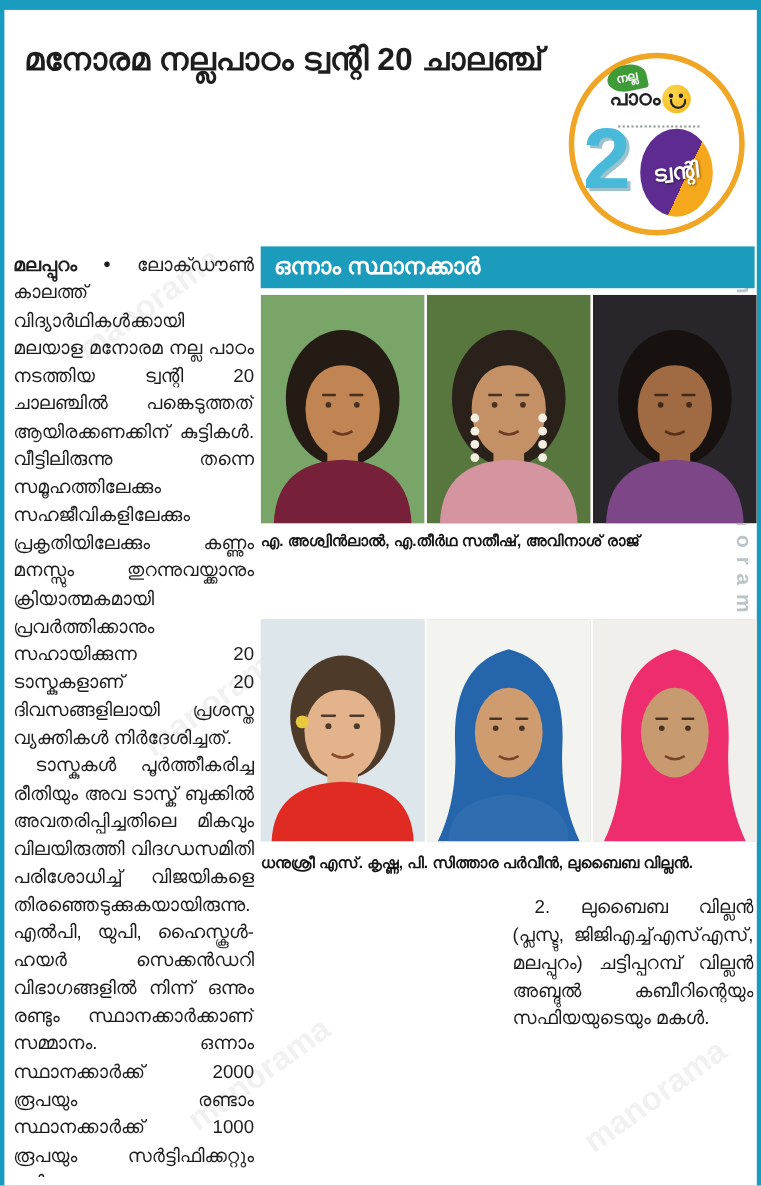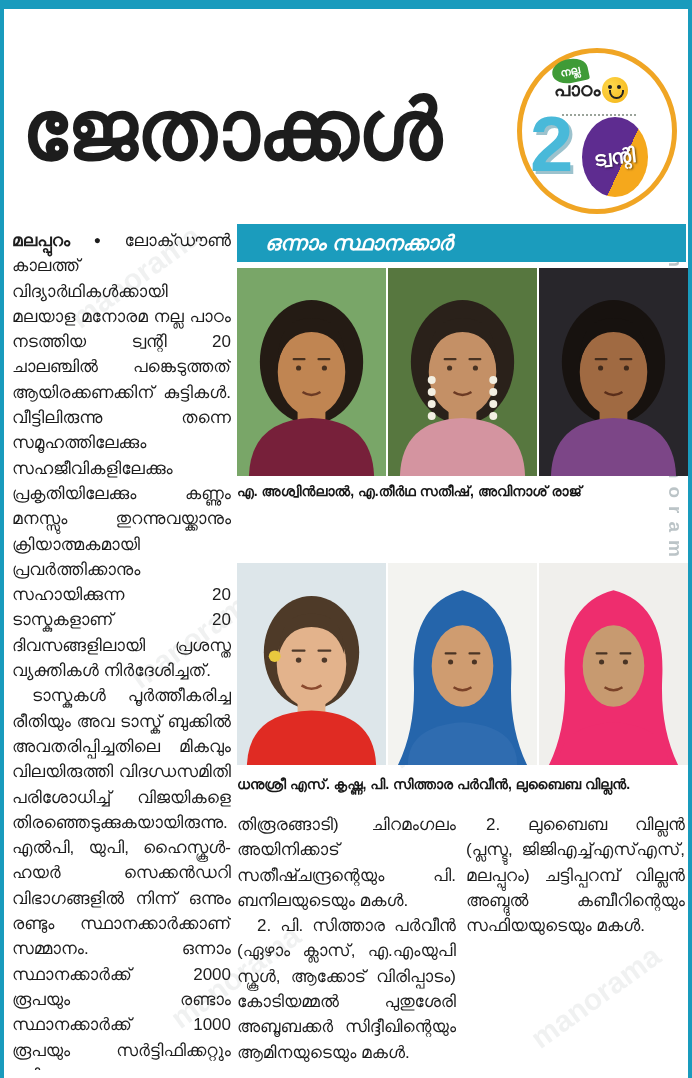--- a/index.html
+++ b/index.html
@@ -35,22 +35,22 @@
         border-bottom:2px dotted #9aa39a;}
   .logo .big2{position:absolute;left:8px;top:52px;font-size:78px;font-weight:bold;line-height:1;
         color:var(--logo-teal);text-shadow:3px 3px 0 rgba(35,120,145,.45);}
   .logo .zero{position:absolute;left:60px;top:64px;width:66px;height:80px;border-radius:50%;
         background:linear-gradient(115deg,var(--logo-purple) 60%,var(--logo-orange) 60%);
         display:flex;align-items:center;justify-content:center;}
   .logo .twenty-label{color:#fff;font-size:20px;font-weight:bold;transform:rotate(-6deg);
         text-shadow:1px 1px 2px rgba(0,0,0,.5);white-space:nowrap;}
   
   .bar{position:absolute;left:237px;width:449px;height:38px;background:var(--bar);
-       color:#fff;font-size:21px;font-weight:bold;line-height:38px;padding-left:28px;
-       box-sizing:border-box;overflow:hidden;font-style:italic;}
+       color:#fff;font-size:21px;font-weight:bold;line-height:38px;padding-left:12px;
+       box-sizing:border-box;overflow:hidden;}
   #bar-first{top:224px;} #bar-second{top:520px;}
   .photo-row{position:absolute;left:237px;width:451px;display:flex;gap:2px;background:#fff;}
   #row-first{top:268px;height:208px;} #row-second{top:563px;height:202px;}
   .photo{flex:1;position:relative;overflow:hidden;background:#ddd;}
   .photo svg{display:block;width:100%;height:100%;}
   .caption{position:absolute;left:237px;width:451px;font-size:14px;font-weight:bold;color:#161616;
        line-height:1.2;overflow:hidden;}
   #caption-first{top:483px;height:30px;} #caption-second{top:776px;height:30px;}
   
   .col{position:absolute;width:219px;font-size:17px;line-height:25.3px;text-align:justify;overflow:hidden;}
@@ -78,21 +78,21 @@
 
   <span class="wm" style="left:60px;top:260px;">manorama</span>
   <span class="wm" style="left:300px;top:360px;">manorama</span>
   <span class="wm" style="left:540px;top:330px;">manorama</span>
   <span class="wm" style="left:120px;top:620px;">manorama</span>
   <span class="wm" style="left:380px;top:700px;">manorama</span>
   <span class="wm" style="left:160px;top:960px;">manorama</span>
   <span class="wm" style="left:520px;top:980px;">manorama</span>
   <span class="wm-right">manorama manorama</span>
 
-  <div class="big-title">ജേതാക്കൾ</div>
+  <div class="kicker">മനോരമ നല്ലപാഠം  ട്വന്റി 20 ചാലഞ്ച്</div>
 
   <div class="logo">
     <div class="leaf"><span>നല്ല</span></div>
     <div class="padham-row">
       <span class="padham-text">പാഠം</span><span class="smiley"></span>
     </div>
     <div class="tagline"></div>
     <div class="big2">2</div>
     <div class="zero">
       <span class="twenty-label">ട്വന്റി</span>
@@ -226,24 +226,19 @@
     </div>
   </div>
   <div class="caption" id="caption-second">ധനുശ്രീ എസ്. കൃഷ്ണ, പി. സിത്താര പർവീൻ, ലുബൈബ വില്ലൻ.</div>
 
   <div class="col" id="col-left">
     <p><span class="dateline">മലപ്പുറം</span><span class="bullet">●</span><span>ലോക്ഡൗൺ കാലത്ത് വിദ്യാർഥികൾക്കായി മലയാള മനോരമ നല്ല പാഠം നടത്തിയ ട്വന്റി 20 ചാലഞ്ചിൽ പങ്കെടുത്തത് ആയിരക്കണക്കിന് കുട്ടികൾ. വീട്ടിലിരുന്നു തന്നെ സമൂഹത്തിലേക്കും സഹജീവികളിലേക്കും പ്രകൃതിയിലേക്കും കണ്ണും മനസ്സും തുറന്നുവയ്ക്കാനും ക്രിയാത്മകമായി പ്രവർത്തിക്കാനും സഹായിക്കുന്ന 20 ടാസ്കുകളാണ് 20 ദിവസങ്ങളിലായി പ്രശസ്ത വ്യക്തികൾ നിർദേശിച്ചത്.</span></p>
     <p class="indent">ടാസ്കുകൾ പൂർത്തീകരിച്ച രീതിയും അവ ടാസ്ക് ബുക്കിൽ അവതരിപ്പിച്ചതിലെ മികവും വിലയിരുത്തി വിദഗ്ധസമിതി പരിശോധിച്ച് വിജയികളെ തിരഞ്ഞെടുക്കുകയായിരുന്നു. എൽപി, യുപി, ഹൈസ്കൂൾ-ഹയർ സെക്കൻഡറി വിഭാഗങ്ങളിൽ നിന്ന് ഒന്നും രണ്ടും സ്ഥാനക്കാർക്കാണ് സമ്മാനം. ഒന്നാം സ്ഥാനക്കാർക്ക് 2000 രൂപയും രണ്ടാം സ്ഥാനക്കാർക്ക് 1000 രൂപയും സർട്ടിഫിക്കറ്റും ലഭിക്കും. പങ്കെടുത്ത എല്ലാവർക്കും സർട്ടിഫിക്കറ്റ് നൽകും.</p>
 
   </div>
 
-  <div class="col" id="col-mid">
-    <p>തിരൂരങ്ങാടി) ചിറമംഗലം അയിനിക്കാട് സതീഷ്ചന്ദ്രന്റെയും പി. ബനിലയുടെയും മകൾ.</p>
-    <p class="indent">2. പി. സിത്താര പർവീൻ (ഏഴാം ക്ലാസ്, എ.എംയുപി സ്കൂൾ, ആക്കോട് വിരിപ്പാടം) കോടിയമ്മൽ പുതുശേരി അബൂബക്കർ സിദ്ദീഖിന്റെയും ആമിനയുടെയും മകൾ.</p>
-
-  </div>
 
   <div class="col" id="col-right">
     <p class="indent">2. ലുബൈബ വില്ലൻ (പ്ലസ്ടു, ജിജിഎച്ച്എസ്എസ്, മലപ്പുറം) ചട്ടിപ്പറമ്പ് വില്ലൻ അബ്ദുൽ കബീറിന്റെയും സഫിയയുടെയും മകൾ.</p>
 
   </div>
 
 </div>
 
 </body></html>

